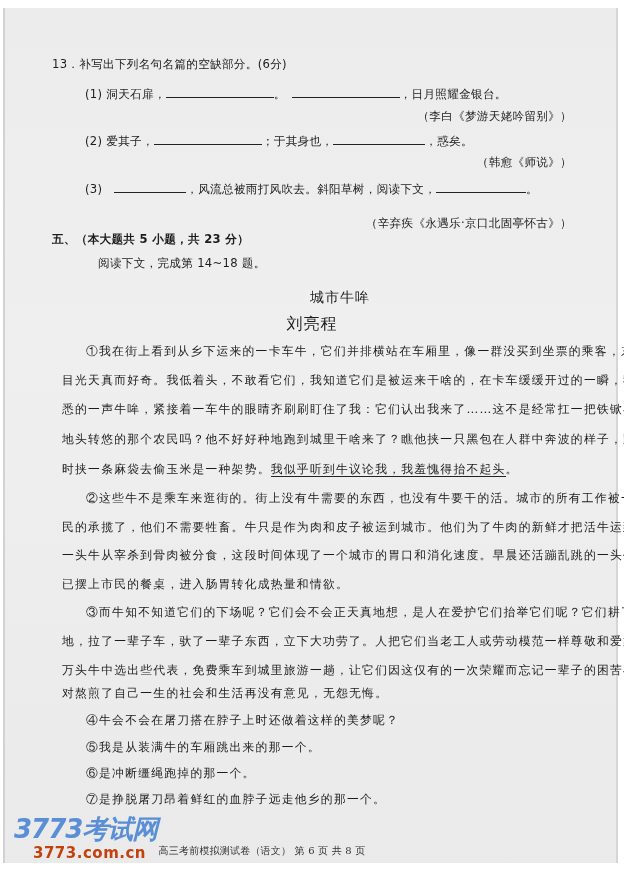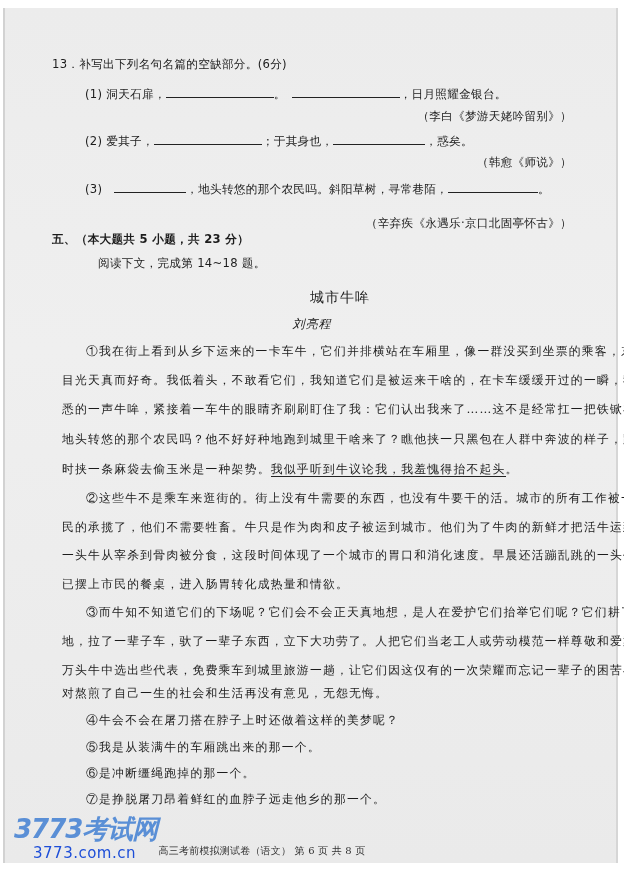--- a/index.html
+++ b/index.html
@@ -15,34 +15,34 @@
       background: linear-gradient(180deg, #ececec 0%, #efefef 40%, #eaeaea 100%);
       border-left: 2px solid #d2d2d2;
       border-right: 2px solid #d6d6d6;
       box-sizing: border-box;
     }
     .line { position: absolute; white-space: nowrap; font-size: 11.6px; line-height: 14px; letter-spacing: 0.3px; }
     .sans { font-family: "DejaVu Sans", "Liberation Sans", sans-serif; }
     .blank { display: inline-block; border-bottom: 1px solid #222; height: 11px; vertical-align: baseline; }
     .right { text-align: right; }
     .title { font-size: 14px; letter-spacing: 1px; margin-left: 28px; }
-    .author { font-size: 12px; letter-spacing: 1px; font-style: italic; }
+    .author { font-size: 16px; letter-spacing: 1px; }
     .body-text { font-size: 11.8px; letter-spacing: 1.25px; }
     .underline { border-bottom: 1px solid #222; }
     .footer { font-size: 10px; letter-spacing: 0.2px; color: #333; }
     .wm-main {
       position: absolute; left: 14px; top: 812px;
       font-family: "DejaVu Sans", "Liberation Sans", sans-serif;
       font-size: 26px; font-weight: bold; font-style: italic;
       color: #5a8fd6; letter-spacing: -1px;
     }
     .wm-sub {
       position: absolute; left: 33px; top: 844px;
       font-family: "DejaVu Sans", "Liberation Sans", sans-serif;
-      font-size: 15px; font-weight: normal; color: #1d4ed8; letter-spacing: 0.5px;
+      font-size: 15px; font-weight: bold; color: #c2410c; letter-spacing: 0.5px;
     }
   </style>
 </head>
 <body>
 
 <div class="page"></div>
 
 <div class="line sans" style="left:52px; top:57px;">13．补写出下列名句名篇的空缺部分。(6分)</div>
 
 <div class="line sans" style="left:85px; top:86px;">
@@ -50,21 +50,21 @@
 </div>
 <div class="line sans right" style="right:52px; top:109px;">（李白《梦游天姥吟留别》）</div>
 
 <div class="line sans" style="left:85px; top:133px;">
   <span>(2) 爱其子，</span><span class="blank" style="width:108px;"></span><span>；于其身也，</span><span class="blank" style="width:92px;"></span><span>，惑矣。</span>
 </div>
 <div class="line sans right" style="right:52px; top:155px;">（韩愈《师说》）</div>
 
 <div class="line sans" style="left:85px; top:181px;">
   <span>(3)</span>
-  <span class="blank" style="width:72px; margin-left:8px;"></span><span>，地头转悠的那个农民吗。斜阳草树，寻常巷陌，</span><span class="blank" style="width:90px;"></span><span>。</span>
+  <span class="blank" style="width:72px; margin-left:8px;"></span><span>，风流总被雨打风吹去。斜阳草树，阅读下文，</span><span class="blank" style="width:90px;"></span><span>。</span>
 </div>
 <div class="line sans right" style="right:52px; top:216px;">（辛弃疾《永遇乐·京口北固亭怀古》）</div>
 
 <div class="line sans" style="left:52px; top:232px; font-weight:bold;">五、（本大题共 5 小题，共 23 分）</div>
 <div class="line sans" style="left:70px; top:256px;padding-left:28px;">阅读下文，完成第 14~18 题。</div>
 
 <div class="line title" style="left:0; width:624px; text-align:center; top:290px;">城市牛哞</div>
 <div class="line author" style="left:0; width:624px; text-align:center; top:317px;">刘亮程</div>
 
 <div class="line body-text" style="left:86px; top:344px;">①我在街上看到从乡下运来的一卡车牛，它们并排横站在车厢里，像一群没买到坐票的乘客，东张西望，</div>

